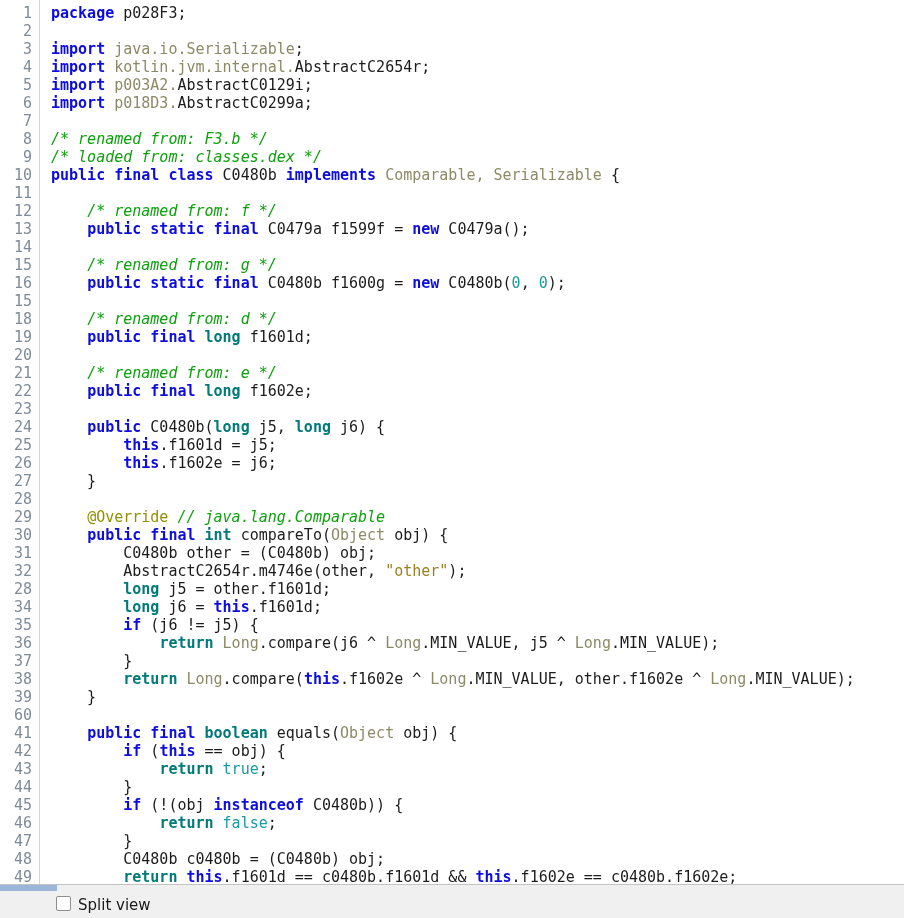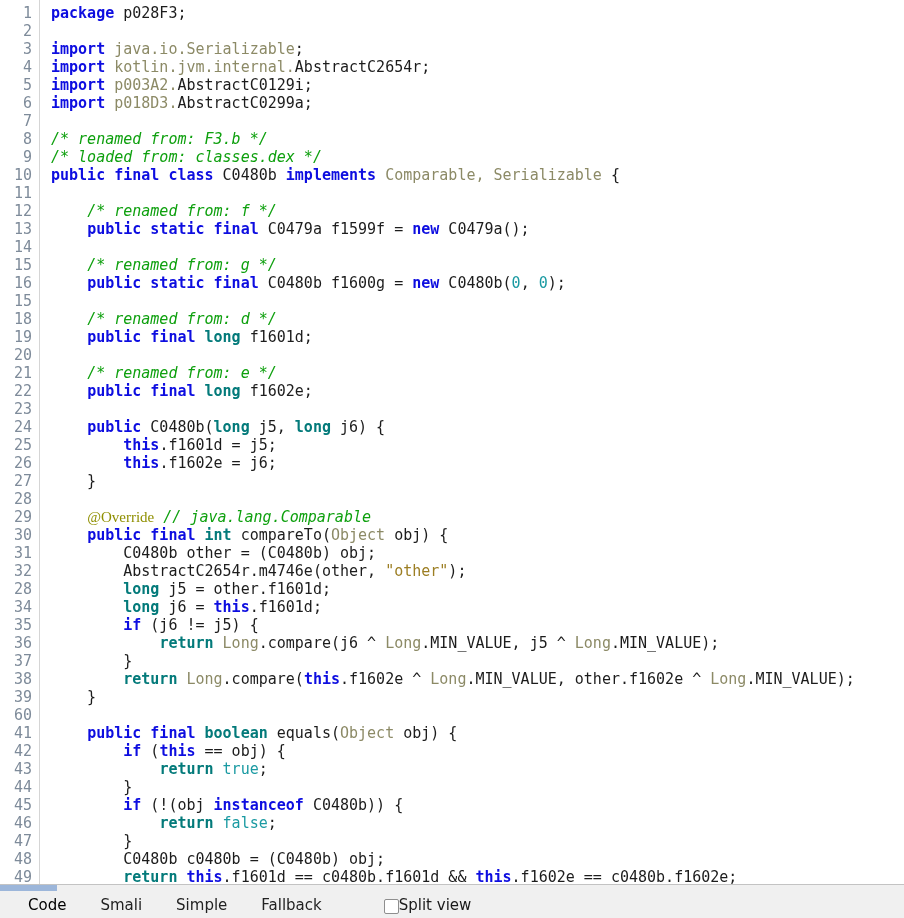--- a/index.html
+++ b/index.html
@@ -25,38 +25,38 @@
     color:var(--linenum);border-right:1px solid var(--gutter-border);
     background:#ffffff;user-select:none;
   }
   .gutter div{height:18px;}
   .code-col{flex:1 1 auto;padding:4px 0 8px 11px;white-space:pre;}
   .code-col .line{height:18px;}
   .tok-k{color:var(--keyword);font-weight:bold;}
   .tok-t{color:var(--type);font-weight:bold;}
   .tok-l{color:var(--literal);}
   .tok-c{color:var(--comment);font-style:italic;}
-  .tok-a{color:var(--annotation);font-family:Liberation Serif, serif;}
+  .tok-a{color:var(--annotation);}
   .tok-s{color:var(--string);}
   .tok-e{color:var(--extern);}
   .tok-p{color:var(--plain);}
   .hscroll{
     flex:0 0 7px;height:7px;position:relative;background:var(--bar-bg);
     border-top:1px solid var(--bar-border);
   }
   .hscroll-thumb{
     position:absolute;left:0;top:0;width:57px;height:6px;background:var(--thumb);
   }
   .tabbar{
     flex:0 0 27px;height:27px;background:var(--bar-bg);display:flex;
     align-items:center;padding-left:11px;font-size:15px;color:#1a1a1a;
   }
   .tab{padding:0 17px;cursor:default;color:#222;}
   .tab.active{color:#000;}
-  .splitview{display:flex;align-items:flex-end;margin-left:45px;color:#1a1a1a;}
+  .splitview{display:flex;align-items:flex-start;margin-left:45px;gap:7px;color:#1a1a1a;}
   .splitview input{
     appearance:none;-webkit-appearance:none;width:15px;height:15px;margin:0;
     background:#ffffff;border:1px solid #8e8e8e;border-radius:2px;
   }
 </style>
 </head>
 <body>
 
 <div class="app">
 
@@ -113,25 +113,19 @@
         <div>49</div>
       </div>
     <div class="code-col"><div class="line"><span class="tok-k">package</span><span class="tok-p"> p028F3;</span></div><div class="line"></div><div class="line"><span class="tok-k">import</span><span class="tok-e"> java.io.Serializable</span><span class="tok-p">;</span></div><div class="line"><span class="tok-k">import</span><span class="tok-e"> kotlin.jvm.internal.</span><span class="tok-p">AbstractC2654r;</span></div><div class="line"><span class="tok-k">import</span><span class="tok-e"> p003A2.</span><span class="tok-p">AbstractC0129i;</span></div><div class="line"><span class="tok-k">import</span><span class="tok-e"> p018D3.</span><span class="tok-p">AbstractC0299a;</span></div><div class="line"></div><div class="line"><span class="tok-c">/* renamed from: F3.b */</span></div><div class="line"><span class="tok-c">/* loaded from: classes.dex */</span></div><div class="line"><span class="tok-k">public final class</span><span class="tok-p"> C0480b </span><span class="tok-k">implements</span><span class="tok-e"> Comparable, Serializable</span><span class="tok-p"> {</span></div><div class="line"></div><div class="line"><span class="tok-p">    </span><span class="tok-c">/* renamed from: f */</span></div><div class="line"><span class="tok-p">    </span><span class="tok-k">public static final</span><span class="tok-p"> C0479a f1599f = </span><span class="tok-k">new</span><span class="tok-p"> C0479a();</span></div><div class="line"></div><div class="line"><span class="tok-p">    </span><span class="tok-c">/* renamed from: g */</span></div><div class="line"><span class="tok-p">    </span><span class="tok-k">public static final</span><span class="tok-p"> C0480b f1600g = </span><span class="tok-k">new</span><span class="tok-p"> C0480b(</span><span class="tok-l">0</span><span class="tok-p">, </span><span class="tok-l">0</span><span class="tok-p">);</span></div><div class="line"></div><div class="line"><span class="tok-p">    </span><span class="tok-c">/* renamed from: d */</span></div><div class="line"><span class="tok-p">    </span><span class="tok-k">public final</span><span class="tok-p"> </span><span class="tok-t">long</span><span class="tok-p"> f1601d;</span></div><div class="line"></div><div class="line"><span class="tok-p">    </span><span class="tok-c">/* renamed from: e */</span></div><div class="line"><span class="tok-p">    </span><span class="tok-k">public final</span><span class="tok-p"> </span><span class="tok-t">long</span><span class="tok-p"> f1602e;</span></div><div class="line"></div><div class="line"><span class="tok-p">    </span><span class="tok-k">public</span><span class="tok-p"> C0480b(</span><span class="tok-t">long</span><span class="tok-p"> j5, </span><span class="tok-t">long</span><span class="tok-p"> j6) {</span></div><div class="line"><span class="tok-p">        </span><span class="tok-k">this</span><span class="tok-p">.f1601d = j5;</span></div><div class="line"><span class="tok-p">        </span><span class="tok-k">this</span><span class="tok-p">.f1602e = j6;</span></div><div class="line"><span class="tok-p">    }</span></div><div class="line"></div><div class="line"><span class="tok-p">    </span><span class="tok-a">@Override</span><span class="tok-p"> </span><span class="tok-c">// java.lang.Comparable</span></div><div class="line"><span class="tok-p">    </span><span class="tok-k">public final</span><span class="tok-p"> </span><span class="tok-t">int</span><span class="tok-p"> compareTo(</span><span class="tok-e">Object</span><span class="tok-p"> obj) {</span></div><div class="line"><span class="tok-p">        C0480b other = (C0480b) obj;</span></div><div class="line"><span class="tok-p">        AbstractC2654r.m4746e(other, </span><span class="tok-s">"other"</span><span class="tok-p">);</span></div><div class="line"><span class="tok-p">        </span><span class="tok-t">long</span><span class="tok-p"> j5 = other.f1601d;</span></div><div class="line"><span class="tok-p">        </span><span class="tok-t">long</span><span class="tok-p"> j6 = </span><span class="tok-k">this</span><span class="tok-p">.f1601d;</span></div><div class="line"><span class="tok-p">        </span><span class="tok-k">if</span><span class="tok-p"> (j6 != j5) {</span></div><div class="line"><span class="tok-p">            </span><span class="tok-t">return</span><span class="tok-p"> </span><span class="tok-e">Long</span><span class="tok-p">.compare(j6 ^ </span><span class="tok-e">Long</span><span class="tok-p">.MIN_VALUE, j5 ^ </span><span class="tok-e">Long</span><span class="tok-p">.MIN_VALUE);</span></div><div class="line"><span class="tok-p">        }</span></div><div class="line"><span class="tok-p">        </span><span class="tok-t">return</span><span class="tok-p"> </span><span class="tok-e">Long</span><span class="tok-p">.compare(</span><span class="tok-k">this</span><span class="tok-p">.f1602e ^ </span><span class="tok-e">Long</span><span class="tok-p">.MIN_VALUE, other.f1602e ^ </span><span class="tok-e">Long</span><span class="tok-p">.MIN_VALUE);</span></div><div class="line"><span class="tok-p">    }</span></div><div class="line"></div><div class="line"><span class="tok-p">    </span><span class="tok-k">public final</span><span class="tok-p"> </span><span class="tok-t">boolean</span><span class="tok-p"> equals(</span><span class="tok-e">Object</span><span class="tok-p"> obj) {</span></div><div class="line"><span class="tok-p">        </span><span class="tok-k">if</span><span class="tok-p"> (</span><span class="tok-k">this</span><span class="tok-p"> == obj) {</span></div><div class="line"><span class="tok-p">            </span><span class="tok-t">return</span><span class="tok-p"> </span><span class="tok-l">true</span><span class="tok-p">;</span></div><div class="line"><span class="tok-p">        }</span></div><div class="line"><span class="tok-p">        </span><span class="tok-k">if</span><span class="tok-p"> (!(obj </span><span class="tok-k">instanceof</span><span class="tok-p"> C0480b)) {</span></div><div class="line"><span class="tok-p">            </span><span class="tok-t">return</span><span class="tok-p"> </span><span class="tok-l">false</span><span class="tok-p">;</span></div><div class="line"><span class="tok-p">        }</span></div><div class="line"><span class="tok-p">        C0480b c0480b = (C0480b) obj;</span></div><div class="line"><span class="tok-p">        </span><span class="tok-t">return</span><span class="tok-p"> </span><span class="tok-k">this</span><span class="tok-p">.f1601d == c0480b.f1601d &amp;&amp; </span><span class="tok-k">this</span><span class="tok-p">.f1602e == c0480b.f1602e;</span></div></div>
   </div>
 
   <div class="hscroll">
     <div class="hscroll-thumb"></div>
   </div>
 
   <div class="tabbar">
-    <div class="tabs" style="display:flex">
-        <div class="tab active">Code</div>
-        <div class="tab">Smali</div>
-        <div class="tab">Simple</div>
-        <div class="tab">Fallback</div>
-      </div>
     <label class="splitview">
       <input type="checkbox" style="">
       <span>Split view</span>
     </label>
   </div>
 
 </div>
 
 </body></html>

